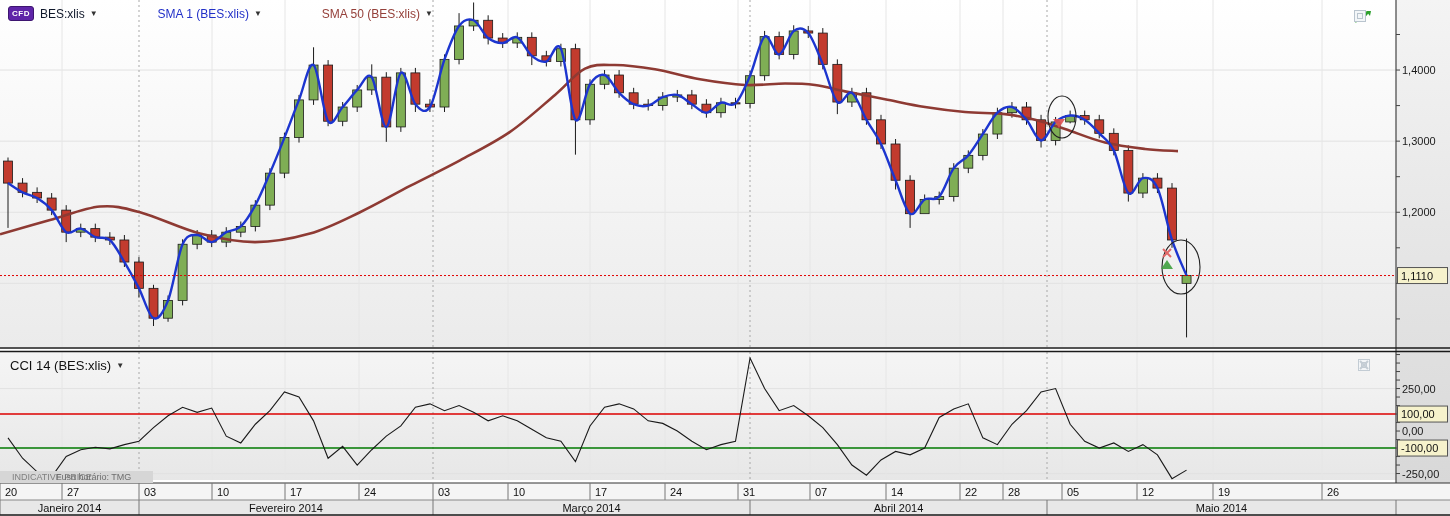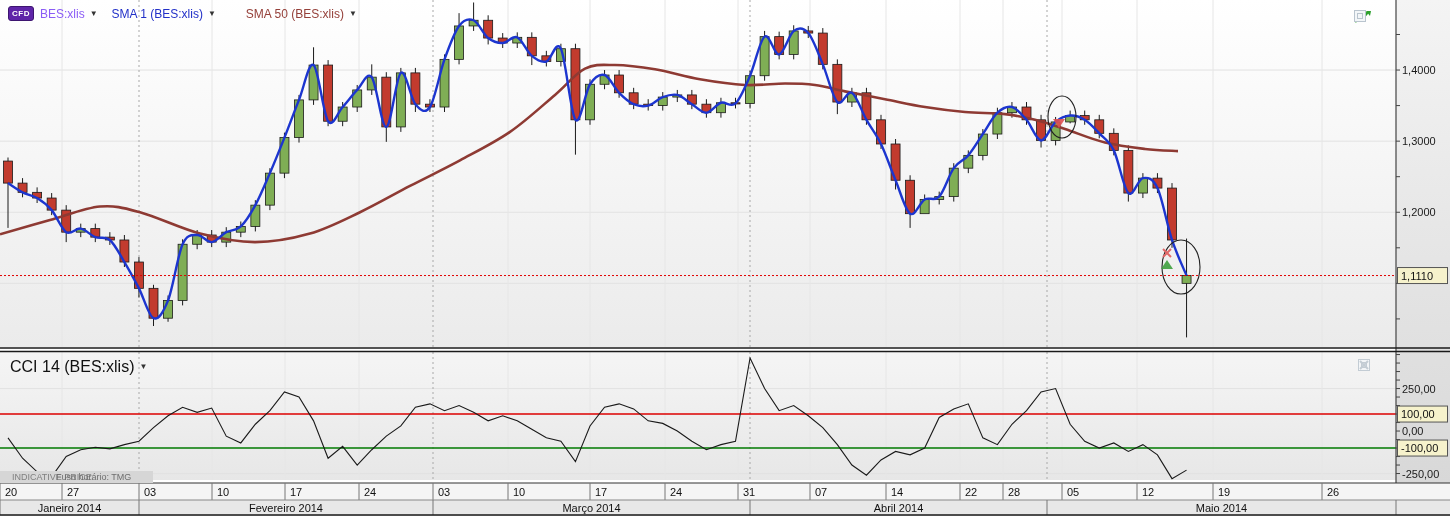--- a/index.html
+++ b/index.html
@@ -2,31 +2,31 @@
 <html><head>
 <meta charset="utf-8">
 <style>
   html,body{margin:0;padding:0;background:#888;}
   .window{
     position:relative;width:1450px;height:516px;background:#ffffff;
     font-family:"Liberation Sans",sans-serif;overflow:hidden;
   }
   .window svg{position:absolute;left:0;top:0;}
   .overlay{position:absolute;z-index:5;}
-  .toolbar{left:8px;top:6px;display:flex;align-items:center;gap:14px;font-size:12px;color:#111;}
+  .toolbar{left:8px;top:6px;display:flex;align-items:center;gap:44px;font-size:12px;color:#111;}
   .cfd{display:inline-block;background:#5f25a8;color:#fff;font-weight:bold;font-size:8px;
        padding:2px 3px;border-radius:3px;border:1px solid #3d1570;letter-spacing:.5px;}
   .tb-item{display:inline-flex;align-items:center;cursor:pointer;white-space:nowrap;}
   .tb-item .lbl{margin-left:6px;}
-  .sym .lbl{color:#8b5cf6;}
-  .sma1 .lbl{color:#2230c8;margin-left:0;}
+  .sym .lbl{color:#0f172a;}
+  .sma1 .lbl{color:#2230c8;margin-left:16px;}
   .sma50 .lbl{color:#95403a;margin-left:16px;}
   .caret{margin-left:5px;color:#333;font-size:8px;line-height:1;}
   .caret::after{content:"▼";}
-  .cci-header{left:10px;top:358px;font-size:16px;color:#111;display:flex;align-items:center;}
+  .cci-header{left:10px;top:358px;font-size:13px;color:#111;display:flex;align-items:center;}
   .status{font-size:9px;color:#808080;top:472px;white-space:nowrap;}
   .status-bg{position:absolute;left:0;top:471px;width:153px;height:12px;background:#d6d6d6;z-index:4;}
   .st1{left:12px;}
   .st2{left:56px;color:#6e6e6e;}
   .icon-box{display:inline-block;width:12px;height:12px;}
   .top-icons{right:58px;top:10px;display:flex;gap:14px;align-items:center;}
   .cci-icons{right:60px;top:359px;display:flex;gap:8px;align-items:center;}
 </style>
 </head>
 <body>

